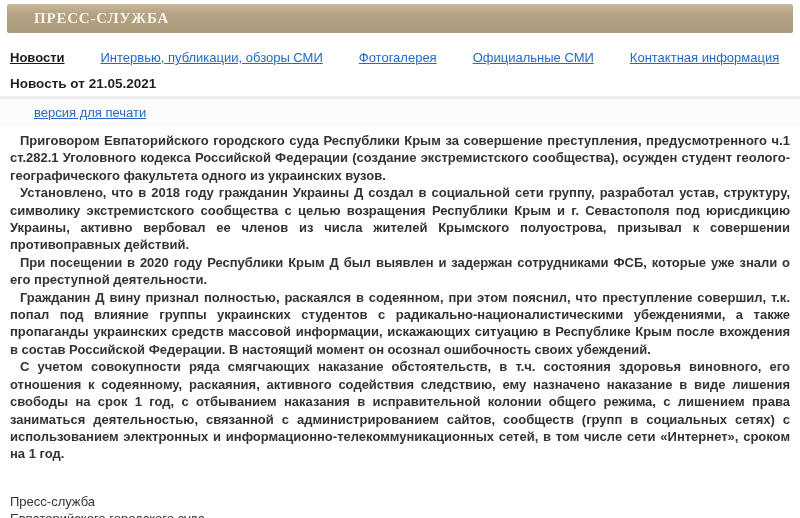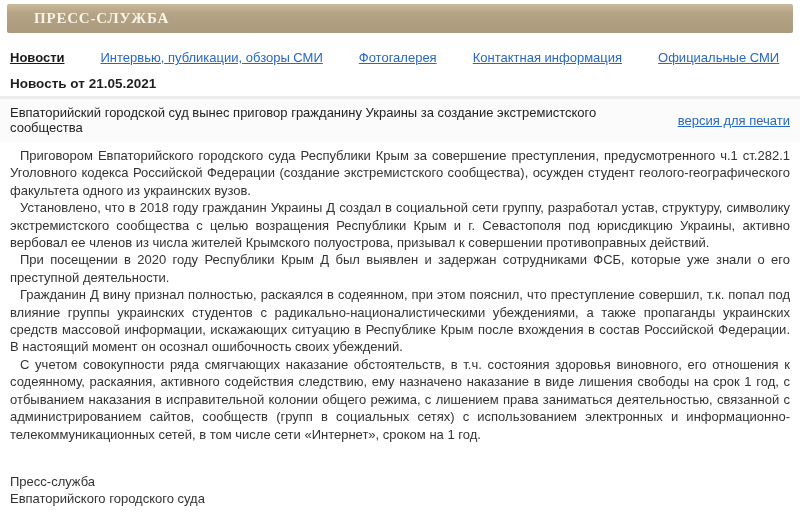--- a/index.html
+++ b/index.html
@@ -79,48 +79,47 @@
     margin-left: 24px;
     cursor: pointer;
   }
 
   
   .article {
     padding: 5px 10px 0 10px;
     text-align: justify;
     line-height: 17.4px;
   }
-  .article p { margin: 0; text-indent: 10px; }
+  .article p { margin: 0; text-indent: 10px; font-weight: bold; }
 
   .signature {
     padding: 0 10px;
     margin-top: 30px;
     line-height: 17.4px;
   }
 </style>
 </head>
 <body>
 
 <div class="header-bar">
   <span class="header-title">ПРЕСС-СЛУЖБА</span>
 </div>
 
 <div class="nav">
   <a class="active">Новости</a>
   <a>Интервью, публикации, обзоры СМИ</a>
   <a>Фотогалерея</a>
+  <a>Официальные СМИ</a>
   <a>Контактная информация</a>
-  <a>Официальные СМИ</a>
 
 </div>
 
 <div class="date-heading">Новость от 21.05.2021</div>
 
 <div class="title-bar">
-  <span class="title-text">Евпаторийский городской суд вынес приговор гражданину Украины за создание экстремистского сообщества</span>
   <a class="print-link">версия для печати</a>
 </div>
 
 <div class="article">
   <p>Приговором Евпаторийского городского суда Республики Крым за совершение преступления, предусмотренного ч.1 ст.282.1 Уголовного кодекса Российской Федерации (создание экстремистского сообщества), осужден студент геолого-географического факультета одного из украинских вузов.</p>
   <p>Установлено, что в 2018 году гражданин Украины Д создал в социальной сети группу, разработал устав, структуру, символику экстремистского сообщества с целью возращения Республики Крым и г. Севастополя под юрисдикцию Украины, активно вербовал ее членов из числа жителей Крымского полуострова, призывал к совершении противоправных действий.</p>
   <p>При посещении в 2020 году Республики Крым Д был выявлен и задержан сотрудниками ФСБ, которые уже знали о его преступной деятельности.</p>
   <p>Гражданин Д вину признал полностью, раскаялся в содеянном, при этом пояснил, что преступление совершил, т.к. попал под влияние группы украинских студентов с радикально-националистическими убеждениями, а также пропаганды украинских средств массовой информации, искажающих ситуацию в Республике Крым после вхождения в состав Российской Федерации. В настоящий момент он осознал ошибочность своих убеждений.</p>
   <p>С учетом совокупности ряда смягчающих наказание обстоятельств, в т.ч. состояния здоровья виновного, его отношения к содеянному, раскаяния, активного содействия следствию, ему назначено наказание в виде лишения свободы на срок 1 год, с отбыванием наказания в исправительной колонии общего режима, с лишением права заниматься деятельностью, связанной с администрированием сайтов, сообществ (групп в социальных сетях) с использованием электронных и информационно-телекоммуникационных сетей, в том числе сети «Интернет», сроком на 1 год.</p>
 </div>

